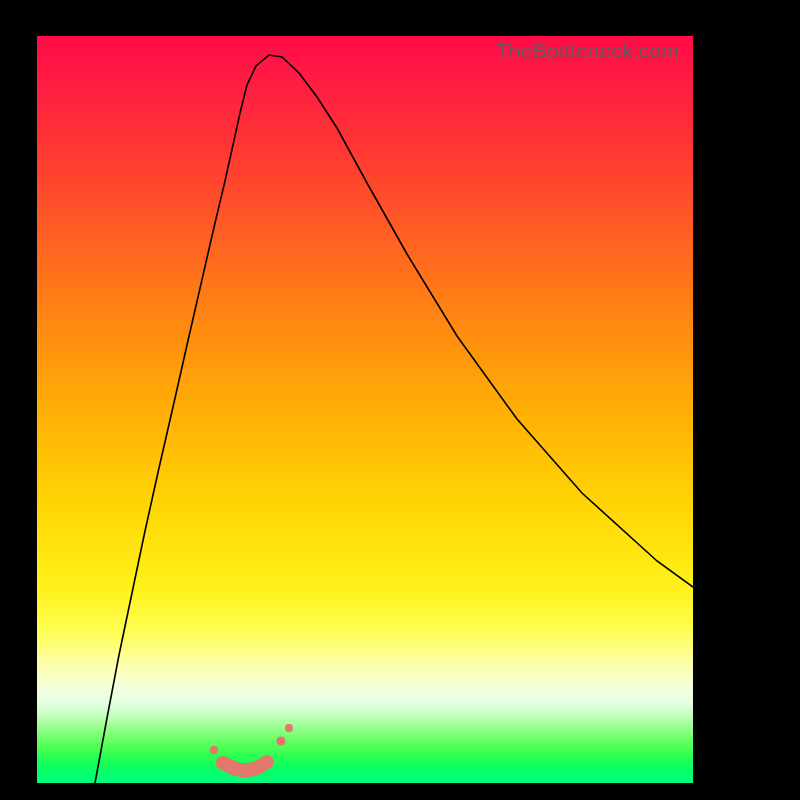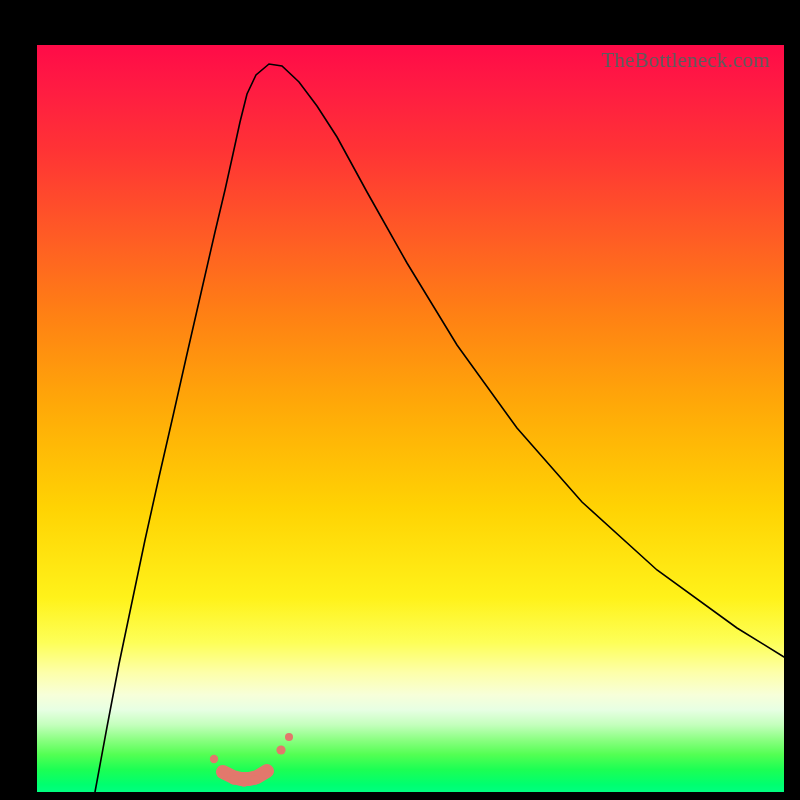--- a/index.html
+++ b/index.html
@@ -15,22 +15,22 @@
     position: absolute;
     left: 0;
     top: 0;
     width: 800px;
     height: 800px;
     background: #000;
   }
   .plot {
     position: absolute;
     left: 37px;
-    top: 45px;
-    width: 747px;
+    top: 36px;
+    width: 656px;
     height: 747px;
     
     background: linear-gradient(
       to bottom,
       #ff0b48 0%,
       #ff1c42 6%,
       #ff3335 14%,
       #ff5d24 26%,
       #ff8014 36%,
       #ffa808 48%,
@@ -40,21 +40,20 @@
       #fdffa9 84%,
       #f7ffd9 87%,
       #e7ffe3 89%,
       #c4ffbd 91%,
       #8bff82 93%,
       #53ff53 95%,
       #1cff54 97%,
       #00ff6f 99%,
       #00ff80 100%
     );
-    font-family: Liberation Serif, serif;
   }
   .watermark {
     position: absolute;
     top: 3px;
     right: 14px;
     color: #5c5c5c;
     font-size: 21px;
     font-weight: 400;
     letter-spacing: 0.2px;
     user-select: none;

